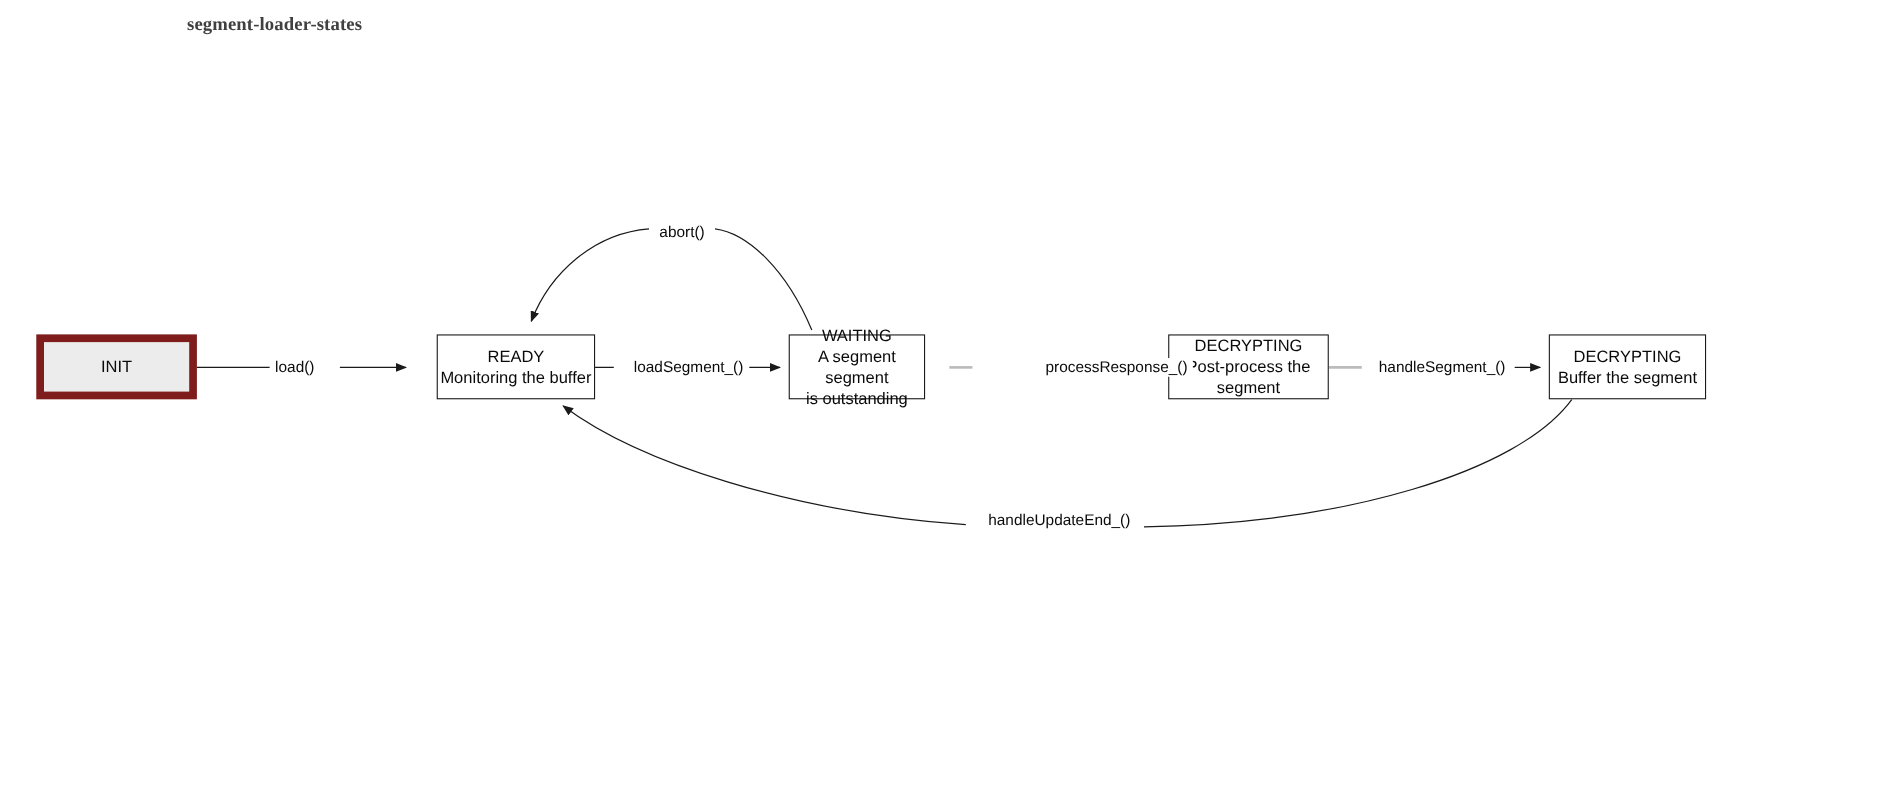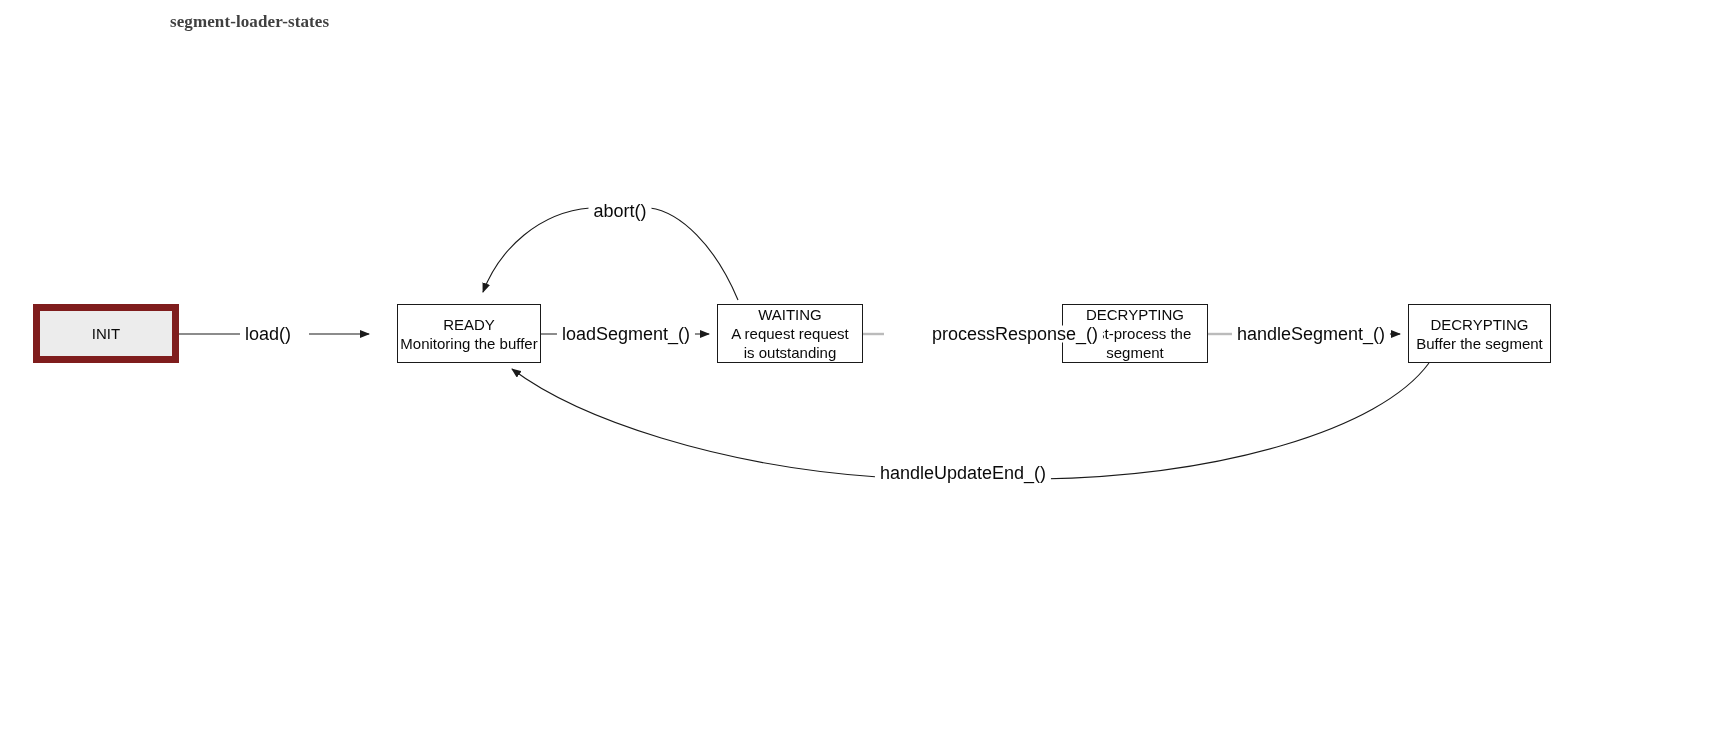--- a/index.html
+++ b/index.html
@@ -52,21 +52,21 @@
     border: 7px solid #7f1d1d;
   }
   .node-name {
     white-space: nowrap;
   }
   .node-desc {
     white-space: pre-line;
   }
   .edge-label {
     position: absolute;
-    font-size: 18px;
+    font-size: 14px;
     color: #0a0a0a;
     background: #ffffff;
     padding: 0 5px;
     white-space: nowrap;
     transform: translate(-50%, -50%);
     line-height: 17px;
   }
 </style>
 </head>
 <body>
@@ -116,23 +116,23 @@
   <div class="state-node start-node" style="left:33px; top:304px; width:146px; height:59px;">
     <div class="node-name">INIT</div>
     <div class="node-desc"></div>
   </div>
 
   <div class="state-node" style="left:397px; top:304px; width:144px; height:59px;">
     <div class="node-name">READY</div>
     <div class="node-desc">Monitoring the buffer</div>
   </div>
 
-  <div class="state-node" style="left:717px; top:304px; width:146px; height:59px;">
+  <div class="state-node" style="left:717px; top:304px; width:124px; height:59px;">
     <div class="node-name">WAITING</div>
-    <div class="node-desc">A request request
+    <div class="node-desc">A segment segment
 is outstanding</div>
   </div>
 
   <div class="state-node" style="left:1062px; top:304px; width:146px; height:59px;">
     <div class="node-name">DECRYPTING</div>
     <div class="node-desc">Post-process the
 segment</div>
   </div>
 
   <div class="state-node" style="left:1408px; top:304px; width:143px; height:59px;">

